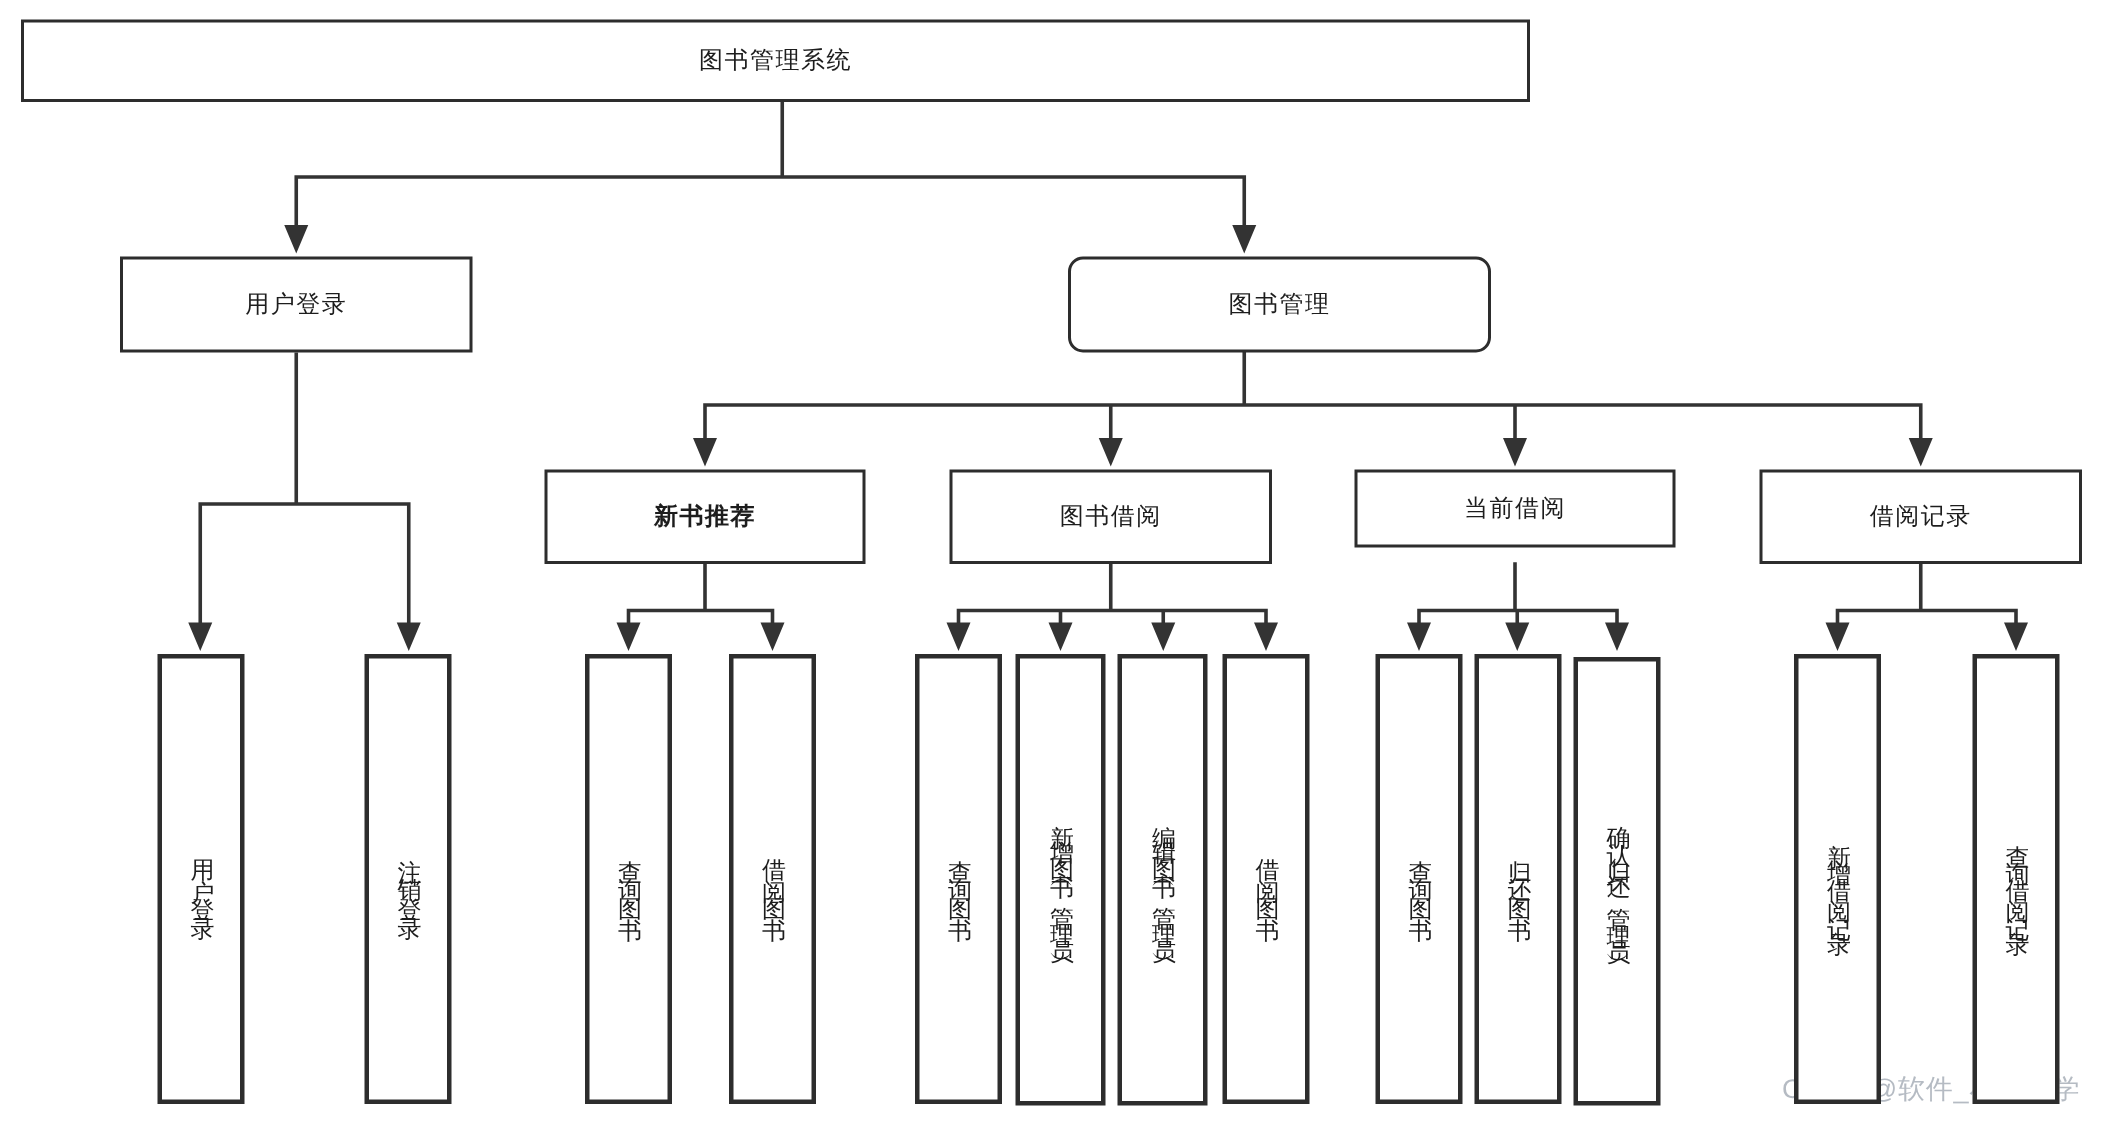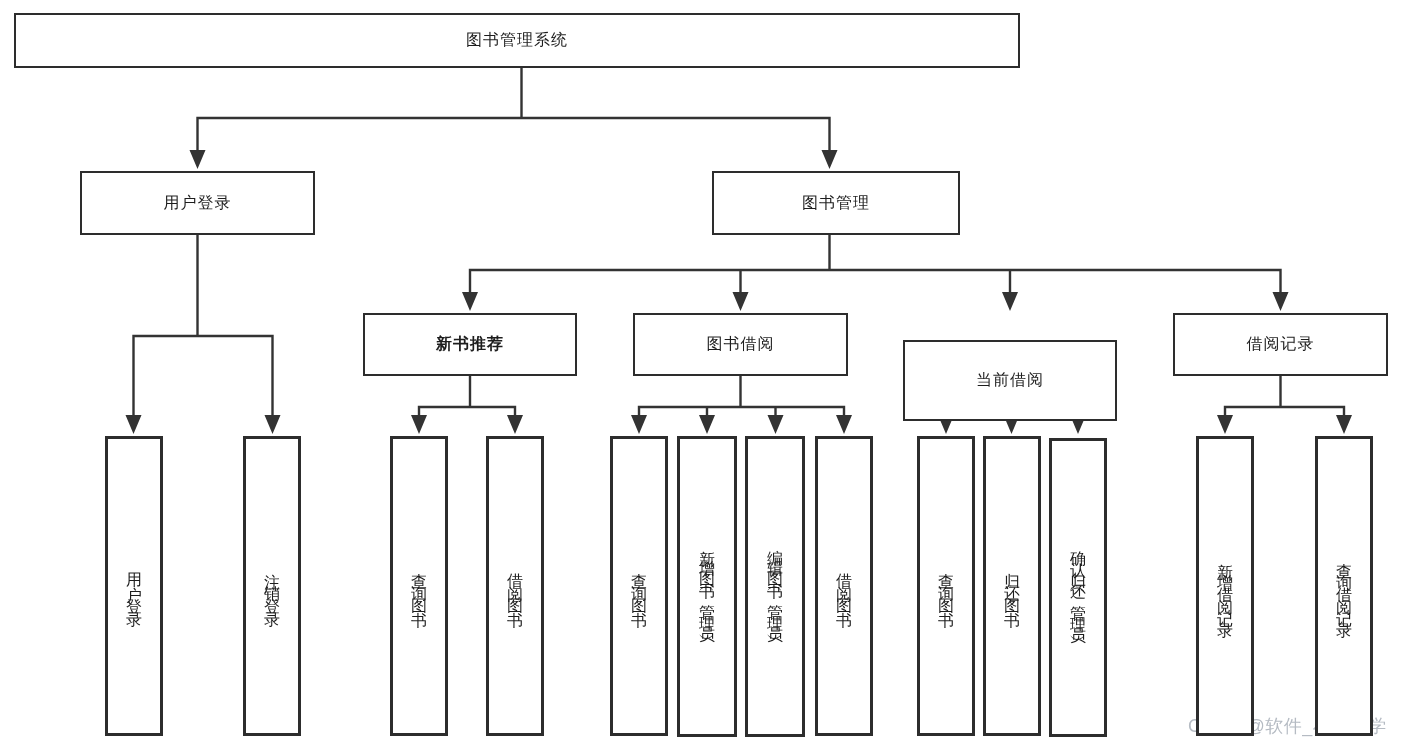--- a/index.html
+++ b/index.html
@@ -78,25 +78,25 @@
     <path class="wire" d="M1010 376 V407 M946 407 H1078 M946 407 V415 M1011.5 407 V415 M1078 407 V415"></path>
     <path class="head" d="M938 415 L954 415 L946 434 Z M1003.5 415 L1019.5 415 L1011.5 434 Z M1070 415 L1086 415 L1078 434 Z"></path>
 
     <path class="wire" d="M1280.5 376 V407 M1225 407 H1344 M1225 407 V415 M1344 407 V415"></path>
     <path class="head" d="M1217 415 L1233 415 L1225 434 Z M1336 415 L1352 415 L1344 434 Z"></path>
   </svg>
 
   <div class="node" style="left:14px;top:13px;width:1006px;height:55px;">图书管理系统</div>
 
   <div class="node" style="left:80px;top:171px;width:235px;height:64px;">用户登录</div>
-  <div class="node" style="left:712px;top:171px;width:248px;height:64px;">图书管理</div>
+  <div class="node" style="left:712px;top:171px;width:282px;height:64px;border-radius:10px;">图书管理</div>
 
   <div class="node" style="left:363px;top:313px;width:214px;height:63px;font-weight:bold;">新书推荐</div>
   <div class="node" style="left:633px;top:313px;width:215px;height:63px;">图书借阅</div>
-  <div class="node" style="left:903px;top:313px;width:214px;height:81px;margin-top:27px;">当前借阅</div>
+  <div class="node" style="left:903px;top:313px;width:214px;height:52px;">当前借阅</div>
   <div class="node" style="left:1173px;top:313px;width:215px;height:63px;">借阅记录</div>
 
   <div class="node leaf" style="left:105px;top:436px;width:58px;height:300px;">
     <span class="vt">用户登录</span>
   </div>
   <div class="node leaf" style="left:243px;top:436px;width:58px;height:300px;">
     <span class="vt">注销登录</span>
   </div>
 
   <div class="node leaf" style="left:390px;top:436px;width:58px;height:300px;">

